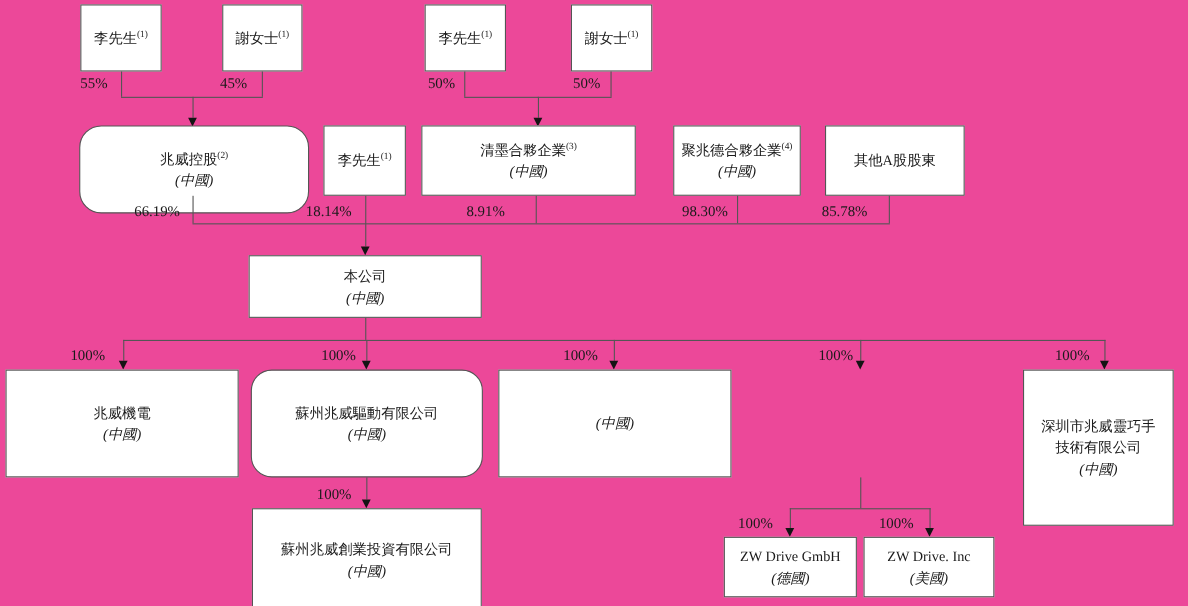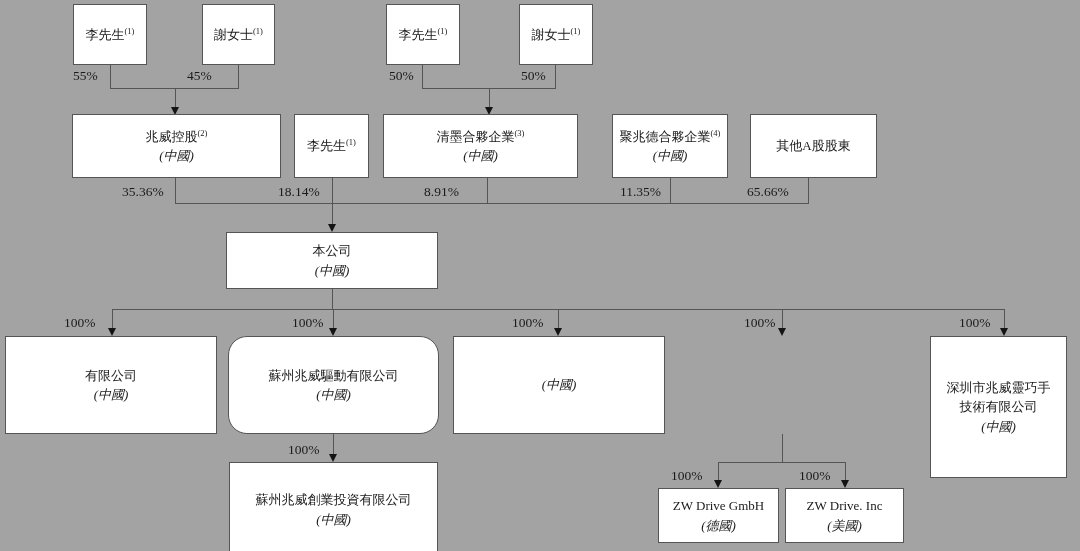--- a/index.html
+++ b/index.html
@@ -1,17 +1,17 @@
 <!DOCTYPE html>
 <html><head>
 <meta charset="utf-8">
 <style>
   html,body{margin:0;padding:0;background:#ffffff;}
   .canvas{
-    position:relative;width:1080px;height:551px;background:#a3a3a3;
+    position:relative;width:1080px;height:551px;background:#ec4899;
     overflow:hidden;
     font-family:"Liberation Serif","DejaVu Serif",serif;
     color:#1a1a1a;
   }
   .box{
     position:absolute;box-sizing:border-box;border:1px solid #555555;background:#ffffff;
     display:flex;flex-direction:column;align-items:center;justify-content:center;
     text-align:center;font-size:13px;line-height:1.5;
   }
   .box sup{font-size:8.5px;line-height:0;vertical-align:super;}
@@ -34,60 +34,60 @@
     <div><span>謝女士</span><sup>(1)</sup></div>
   </div>
   <div class="box" style="left:386px;top:4px;width:74px;height:61px;">
     <div><span>李先生</span><sup>(1)</sup></div>
   </div>
   <div class="box" style="left:519px;top:4px;width:74px;height:61px;">
     <div><span>謝女士</span><sup>(1)</sup></div>
   </div>
 
   <div class="pct" style="left:73px;top:68px;">55%</div>
-  <div class="pct" style="left:187px;top:68px;">45%</div>
+  <div class="pct" style="left:200px;top:68px;">45%</div>
   <div class="pct" style="left:389px;top:68px;">50%</div>
   <div class="pct" style="left:521px;top:68px;">50%</div>
 
   <div class="vl" style="left:110px;top:65px;height:23px;"></div>
   <div class="vl" style="left:238px;top:65px;height:23px;"></div>
   <div class="hl" style="left:110px;top:88px;width:129px;"></div>
   <div class="vl" style="left:175px;top:88px;height:19px;"></div>
   <div class="ar" style="left:171px;top:107px;"></div>
 
   <div class="vl" style="left:422px;top:65px;height:23px;"></div>
   <div class="vl" style="left:555px;top:65px;height:23px;"></div>
   <div class="hl" style="left:422px;top:88px;width:134px;"></div>
   <div class="vl" style="left:489px;top:88px;height:19px;"></div>
   <div class="ar" style="left:485px;top:107px;"></div>
 
-  <div class="box" style="left:72px;top:114px;width:209px;height:64px;">
+  <div class="box" style="left:72px;top:114px;width:209px;height:80px;border-radius:20px;">
     <div><span>兆威控股</span><sup>(2)</sup></div>
     <div class="country">(中國)</div>
   </div>
   <div class="box" style="left:294px;top:114px;width:75px;height:64px;">
     <div><span>李先生</span><sup>(1)</sup></div>
   </div>
   <div class="box" style="left:383px;top:114px;width:195px;height:64px;">
     <div><span>清墨合夥企業</span><sup>(3)</sup></div>
     <div class="country">(中國)</div>
   </div>
   <div class="box" style="left:612px;top:114px;width:116px;height:64px;">
     <div><span>聚兆德合夥企業</span><sup>(4)</sup></div>
     <div class="country">(中國)</div>
   </div>
   <div class="box" style="left:750px;top:114px;width:127px;height:64px;">
     <div>其他A股股東</div>
   </div>
 
-  <div class="pct" style="left:122px;top:184px;">35.36%</div>
+  <div class="pct" style="left:122px;top:184px;">66.19%</div>
   <div class="pct" style="left:278px;top:184px;">18.14%</div>
   <div class="pct" style="left:424px;top:184px;">8.91%</div>
-  <div class="pct" style="left:620px;top:184px;">11.35%</div>
-  <div class="pct" style="left:747px;top:184px;">65.66%</div>
+  <div class="pct" style="left:620px;top:184px;">98.30%</div>
+  <div class="pct" style="left:747px;top:184px;">85.78%</div>
 
   <div class="vl" style="left:175px;top:178px;height:25px;"></div>
   <div class="vl" style="left:332px;top:178px;height:46px;"></div>
   <div class="vl" style="left:487px;top:178px;height:25px;"></div>
   <div class="vl" style="left:670px;top:178px;height:25px;"></div>
   <div class="vl" style="left:808px;top:178px;height:25px;"></div>
   <div class="hl" style="left:175px;top:203px;width:634px;"></div>
   <div class="ar" style="left:328px;top:224px;"></div>
 
   <div class="box" style="left:226px;top:232px;width:212px;height:57px;">
@@ -108,21 +108,21 @@
   <div class="ar" style="left:778px;top:328px;"></div>
   <div class="ar" style="left:1000px;top:328px;"></div>
 
   <div class="pct" style="left:64px;top:315px;">100%</div>
   <div class="pct" style="left:292px;top:315px;">100%</div>
   <div class="pct" style="left:512px;top:315px;">100%</div>
   <div class="pct" style="left:744px;top:315px;">100%</div>
   <div class="pct" style="left:959px;top:315px;">100%</div>
 
   <div class="box" style="left:5px;top:336px;width:212px;height:98px;">
-    <div>有限公司</div>
+    <div>兆威機電</div>
     <div class="country">(中國)</div>
   </div>
   <div class="box" style="left:228px;top:336px;width:211px;height:98px;border-radius:19px;">
     <div>蘇州兆威驅動有限公司</div>
     <div class="country">(中國)</div>
   </div>
   <div class="box" style="left:453px;top:336px;width:212px;height:98px;">
     <div class="country">(中國)</div>
   </div>
   <div class="box" style="left:930px;top:336px;width:137px;height:142px;padding:0 13px;">

